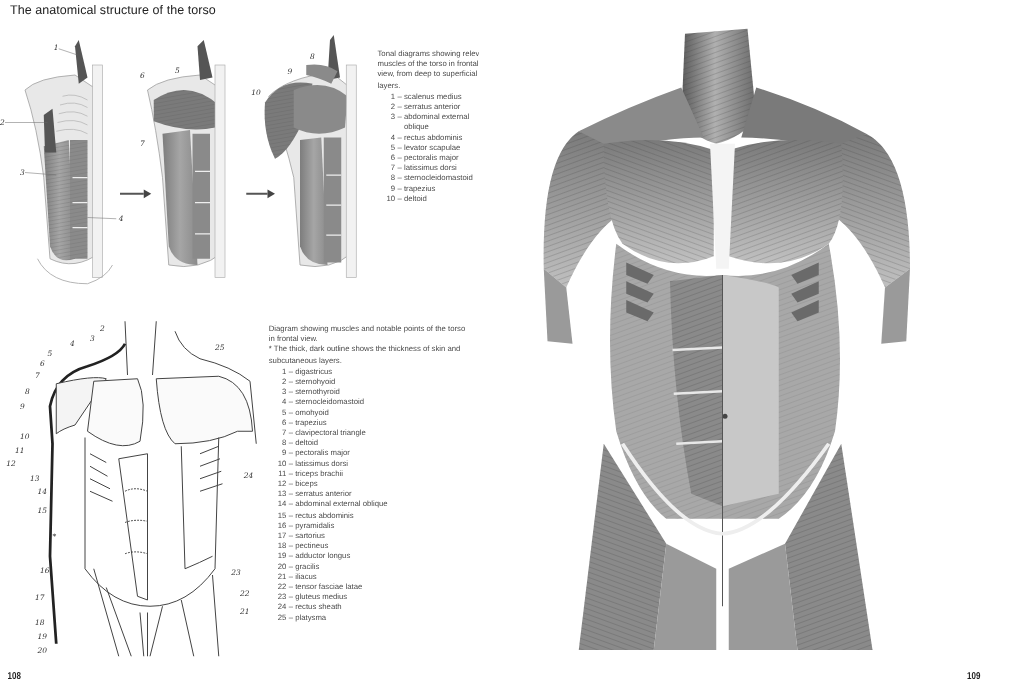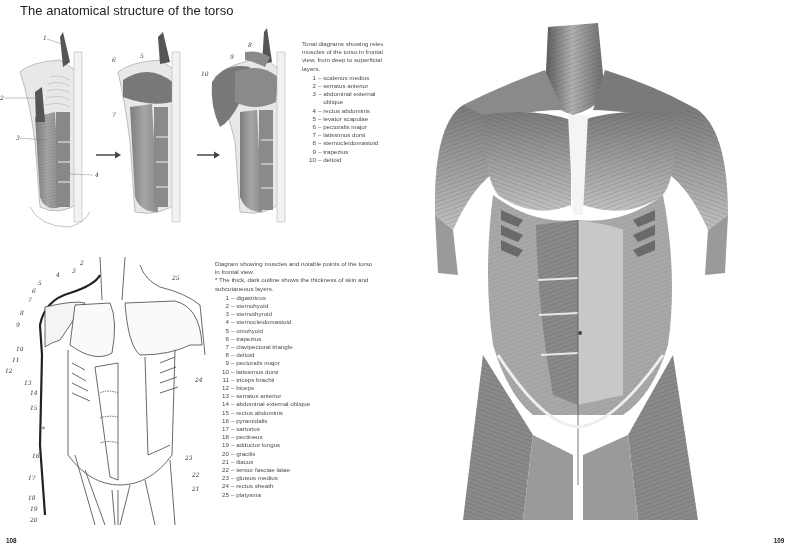--- a/index.html
+++ b/index.html
@@ -3,21 +3,21 @@
 <meta charset="utf-8">
 <style>
   * { box-sizing: border-box; margin: 0; padding: 0; }
   html, body { width: 810px; height: 547px; background: #ffffff; overflow: hidden; }
   body { position: relative; font-family: "Liberation Sans", sans-serif; color: #444; }
 
   .page { position: absolute; top: 0; height: 547px; background: #fff; }
   .page-left { left: 0; width: 405px; }
   .page-right { left: 383px; width: 405px; }
 
-  .running-title { position: absolute; left: 20px; top: 3px; font-size: 13px; color: #222; letter-spacing: 0.05px; }
+  .running-title { position: absolute; left: 8px; top: 3px; font-size: 10px; color: #222; letter-spacing: 0.05px; }
 
   .folio { position: absolute; bottom: 2px; font-size: 8px; font-weight: bold; color: #222; font-family: "Liberation Sans", sans-serif; transform: scaleX(0.8); }
   .folio-left { left: 6px; transform-origin: left; }
   .folio-right { right: 4px; transform-origin: right; }
 
   .caption { position: absolute; font-size: 6.2px; line-height: 8.2px; color: #4a4a4a; }
   .caption .intro { display: block; }
   .caption ol { list-style: none; }
   .caption li { display: flex; }
   .caption li .num { display: inline-block; width: 14px; text-align: right; margin-right: 2px; }

